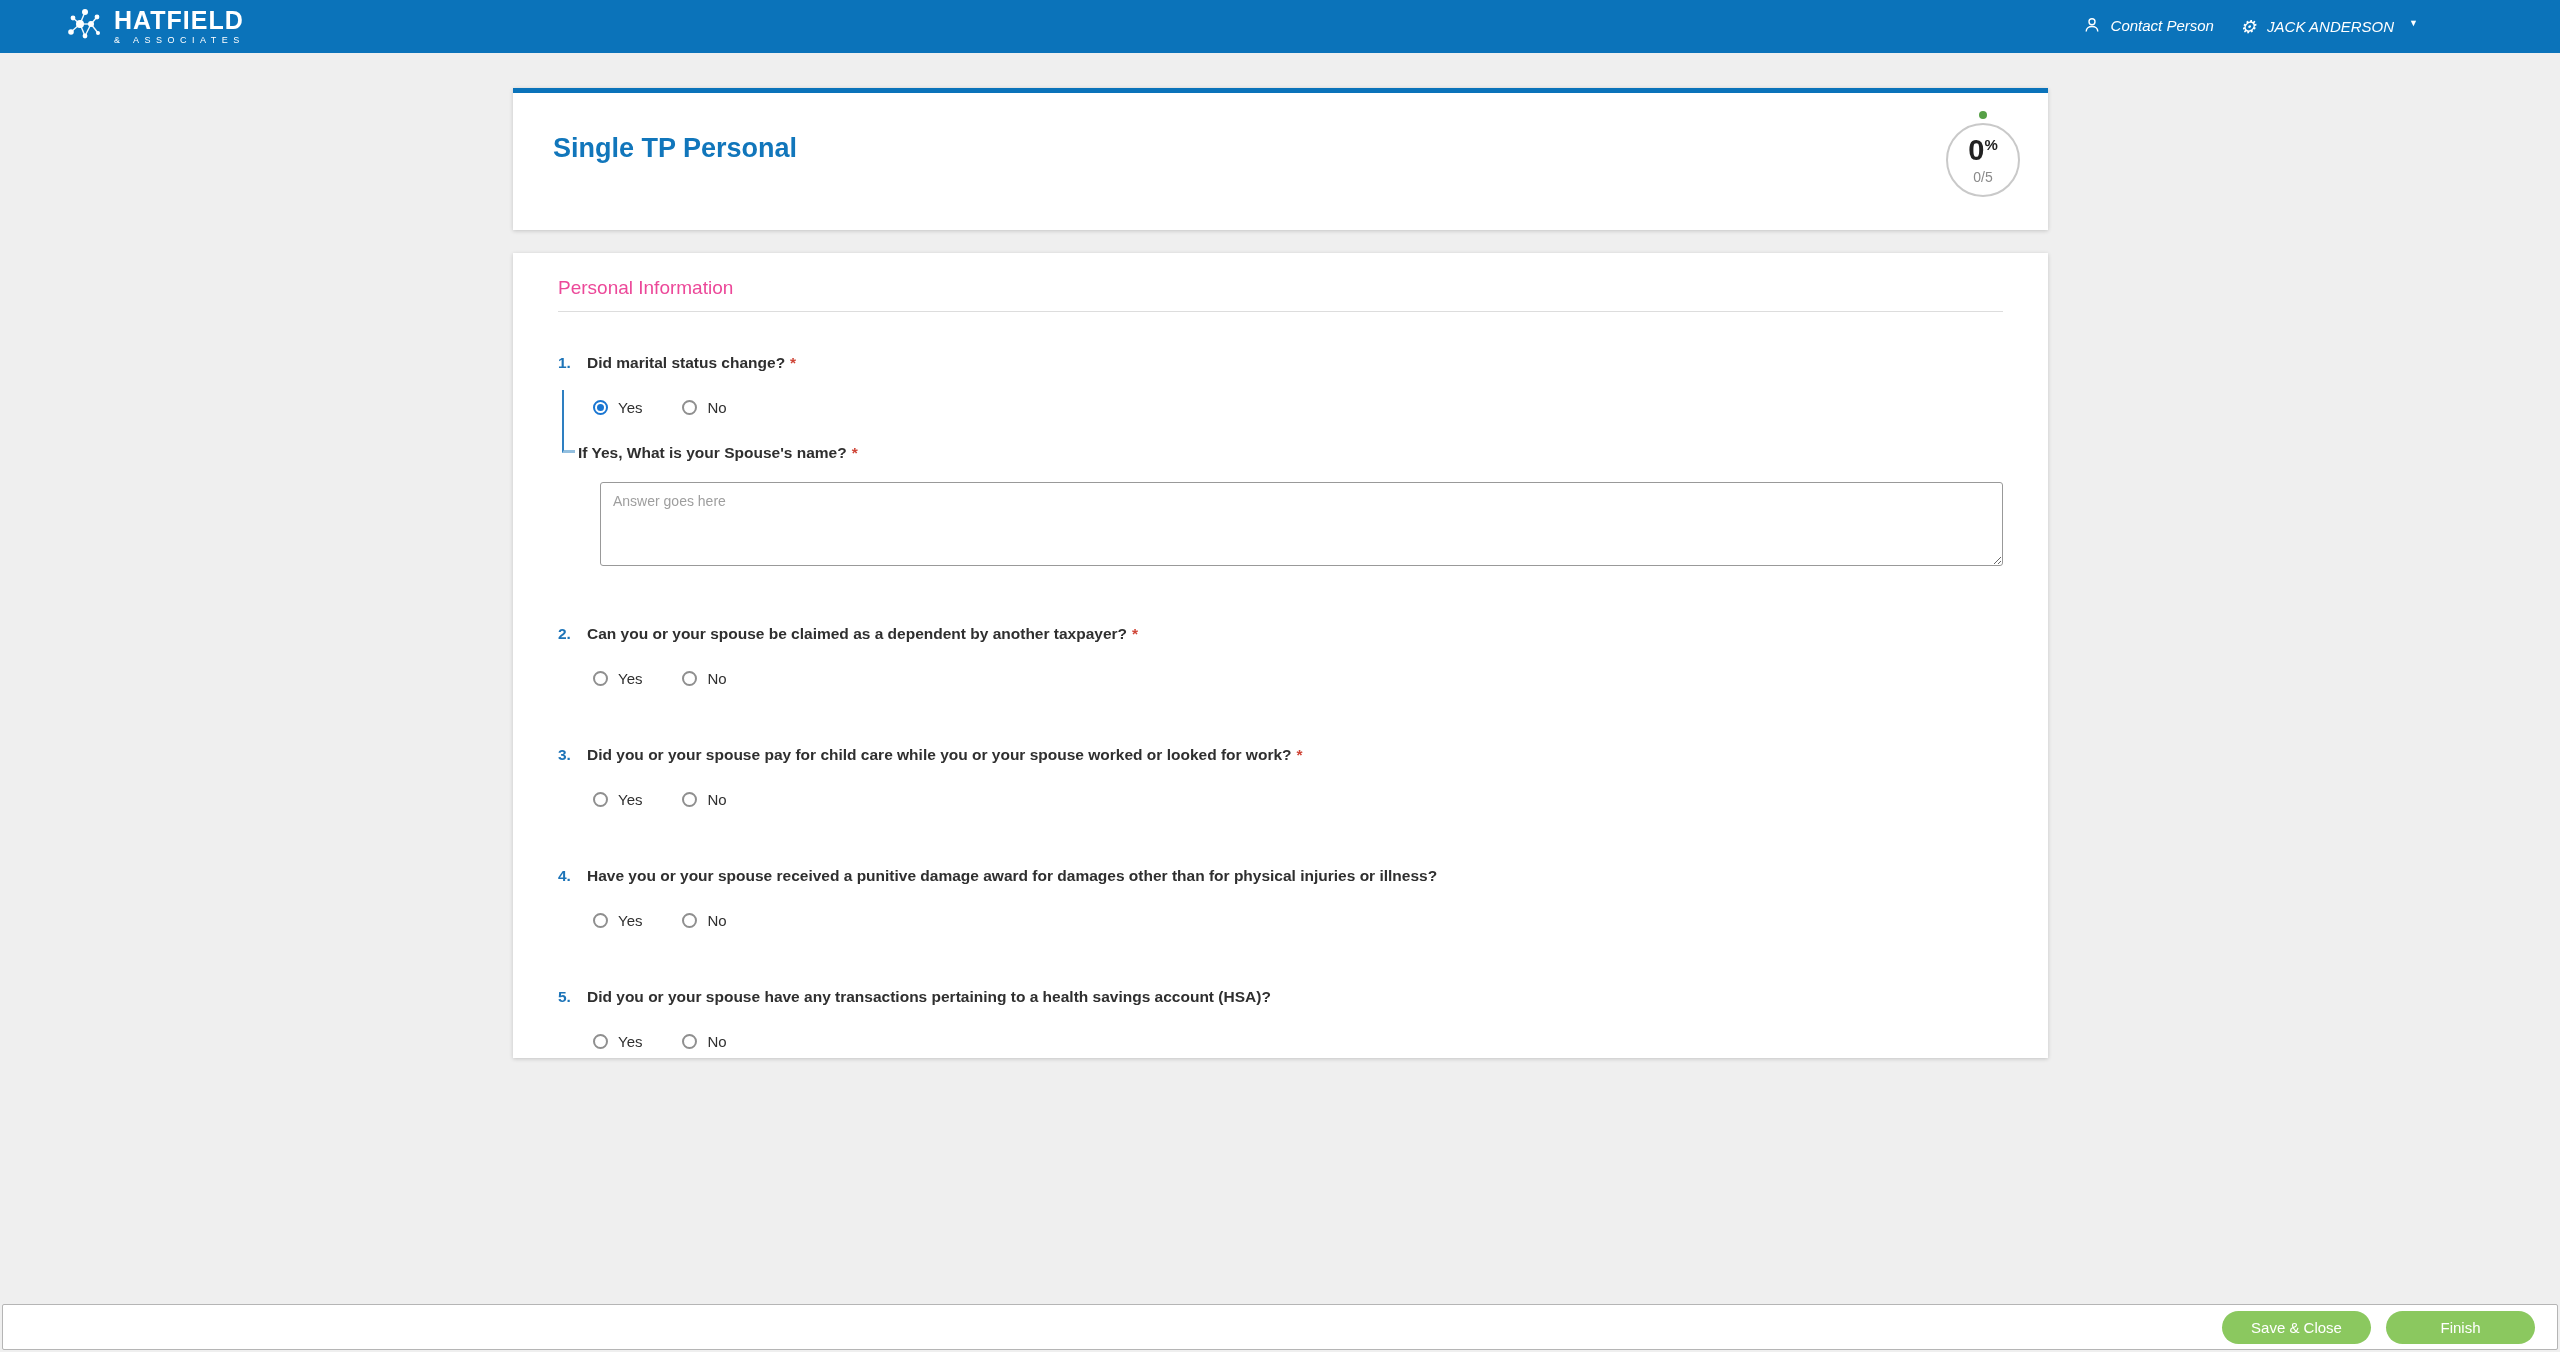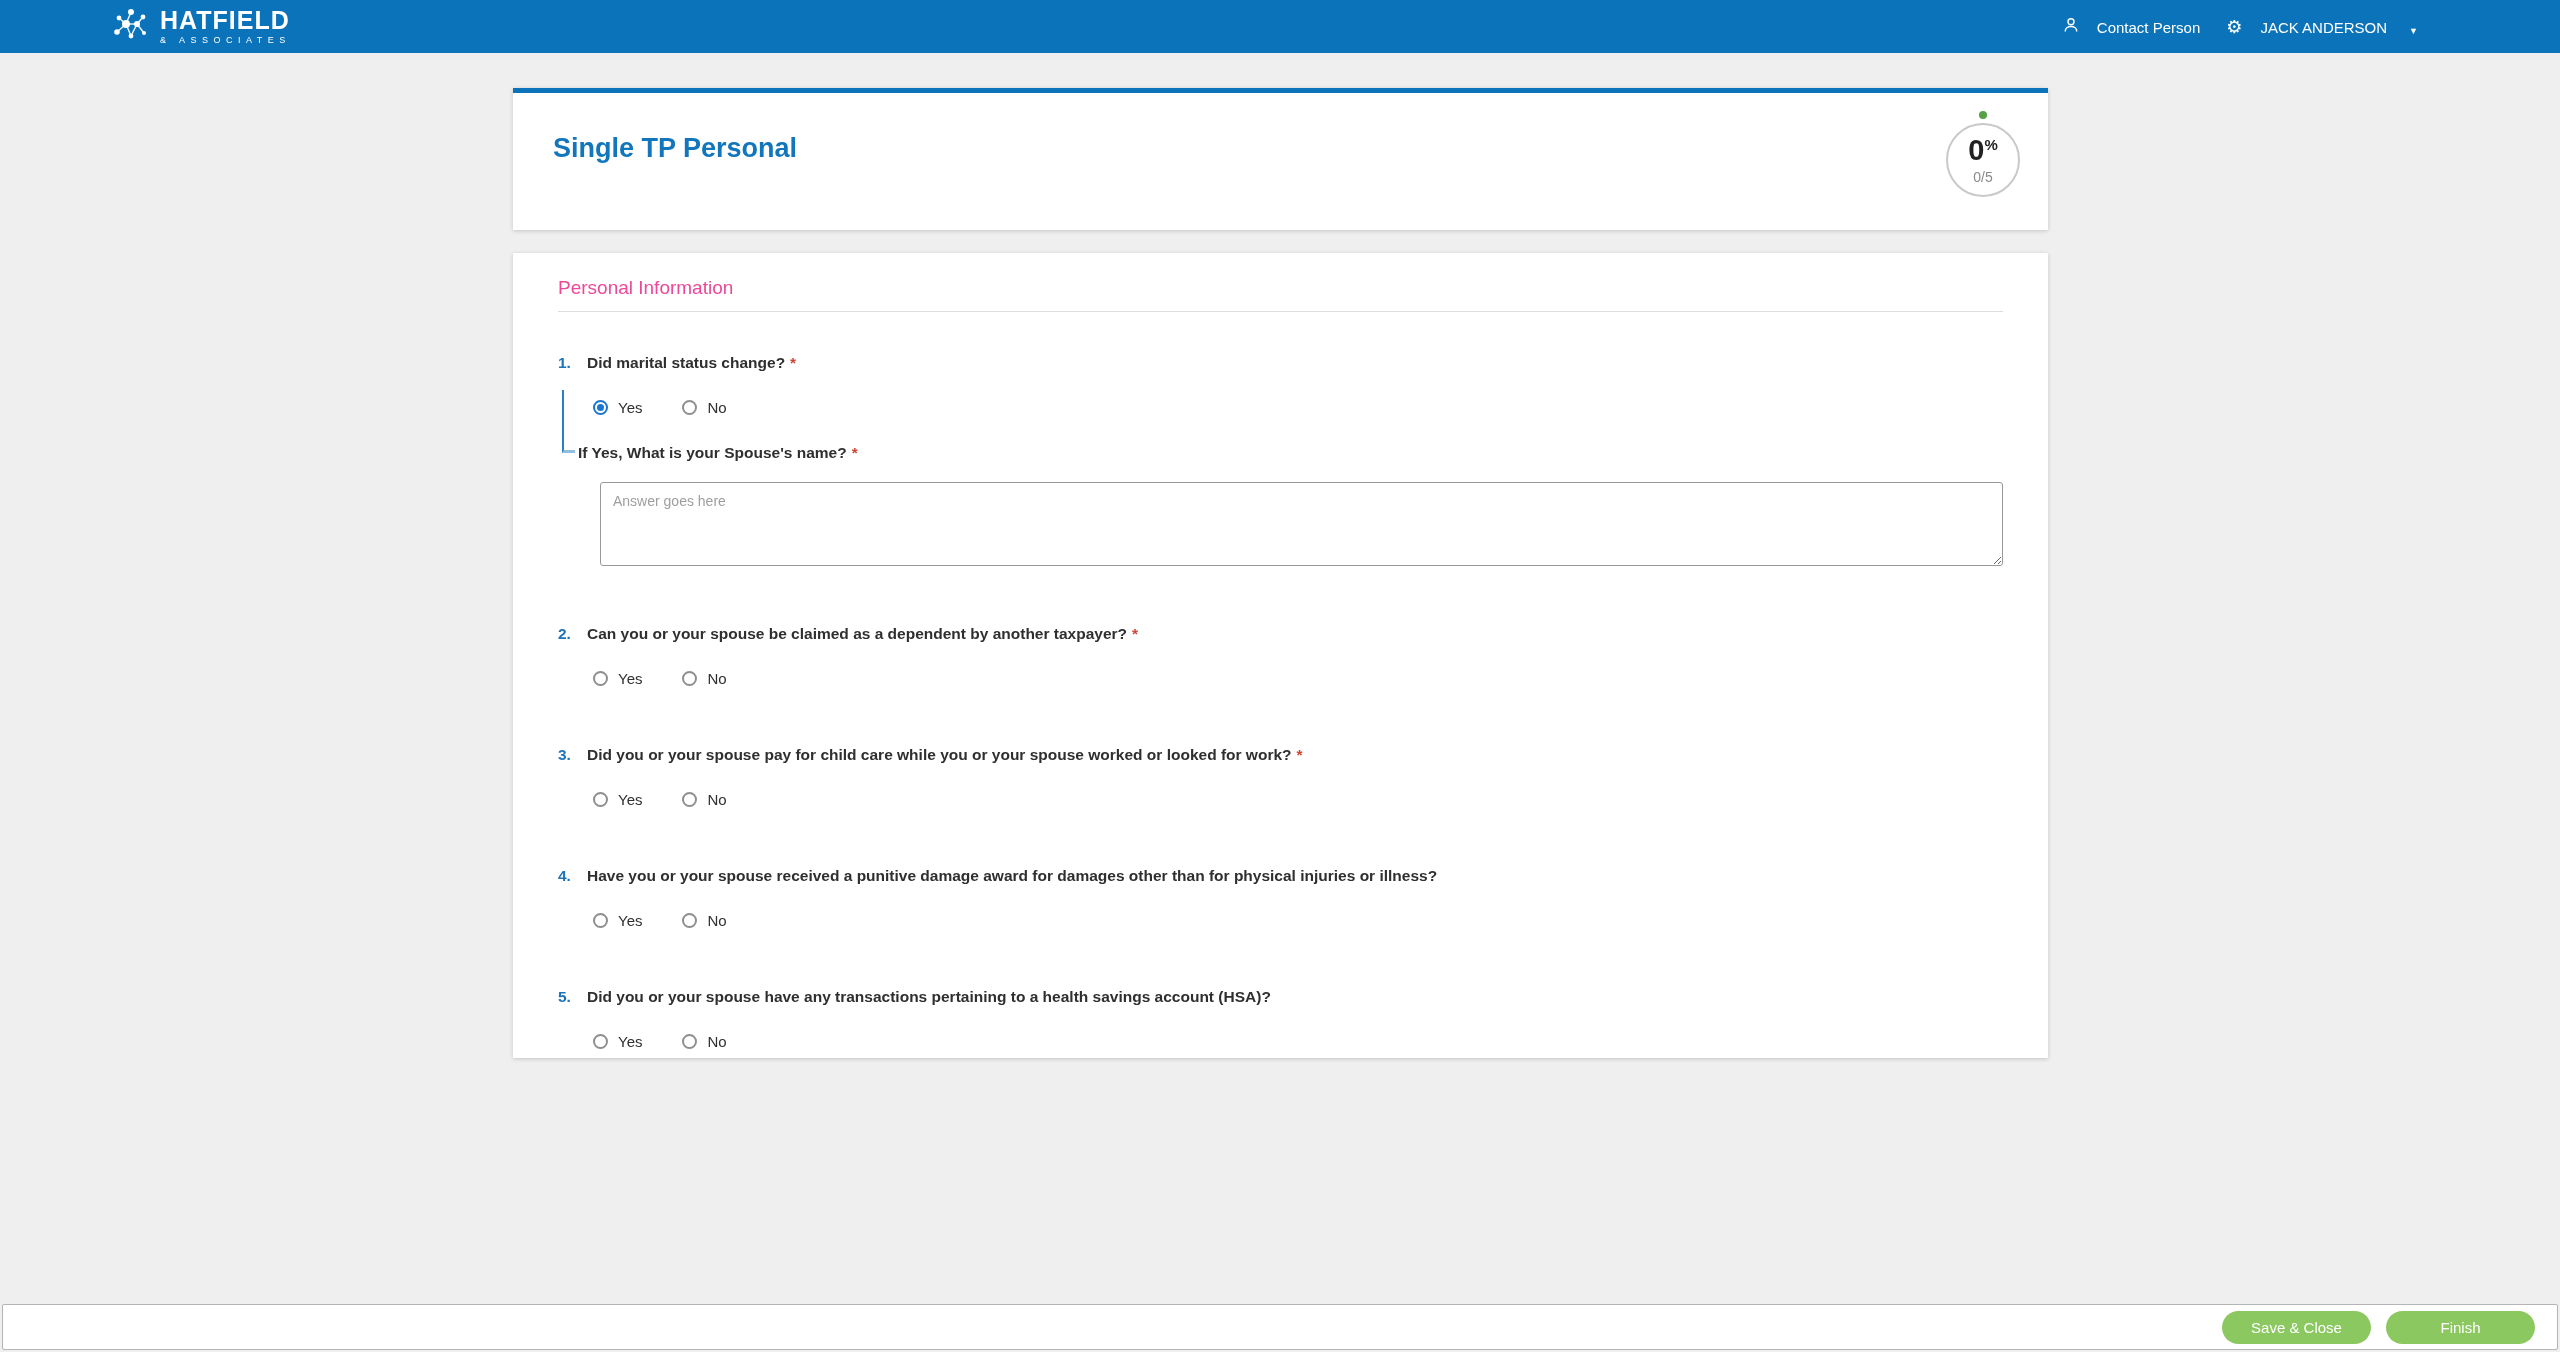--- a/index.html
+++ b/index.html
@@ -10,29 +10,29 @@
     position:relative;
     overflow:hidden;
   }
 
   
   .topbar {
     height:53px;
     background:#0b73ba;
     display:flex;
     align-items:center;
-    padding:0 142px 0 111px;
+    padding:0 142px 0 65px;
     color:#fff;
   }
   .brand { display:flex; align-items:center; gap:9px; cursor:pointer; }
   .brand-text { display:flex; flex-direction:column; line-height:1; }
   .brand-name { font-size:25px; font-weight:bold; letter-spacing:1px; }
   .brand-sub  { font-size:9px; letter-spacing:5.5px; margin-top:3px; font-weight:400; }
   .topbar-right { margin-left:auto; display:flex; align-items:center; gap:26px; }
-  .topbar-item { display:flex; align-items:flex-end; gap:18px; font-size:15px; cursor:pointer; white-space:nowrap; }
+  .topbar-item { display:flex; align-items:flex-start; gap:11px; font-size:15px; cursor:pointer; white-space:nowrap;font-style:italic; }
   .gear-glyph { font-size:18px; line-height:1; }
   .caret { font-size:9px; margin-left:4px; }
 
   
   .card {
     width:1535px;
     margin-left:513px;
     background:#fff;
     box-shadow:0 1px 4px rgba(0,0,0,0.18);
   }

